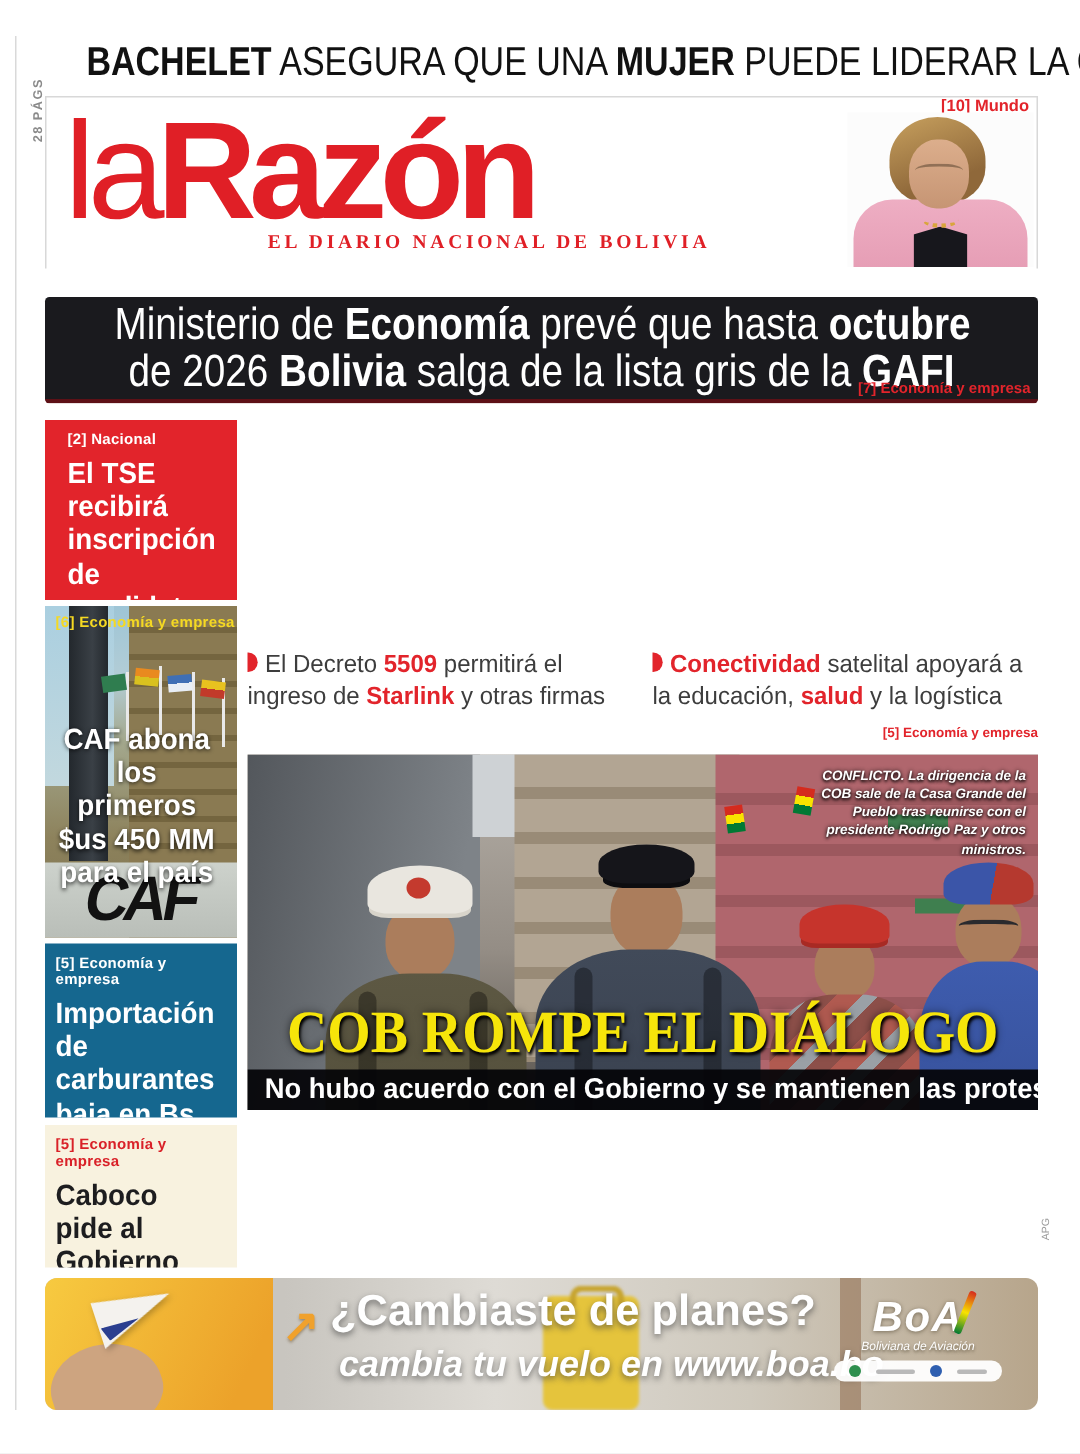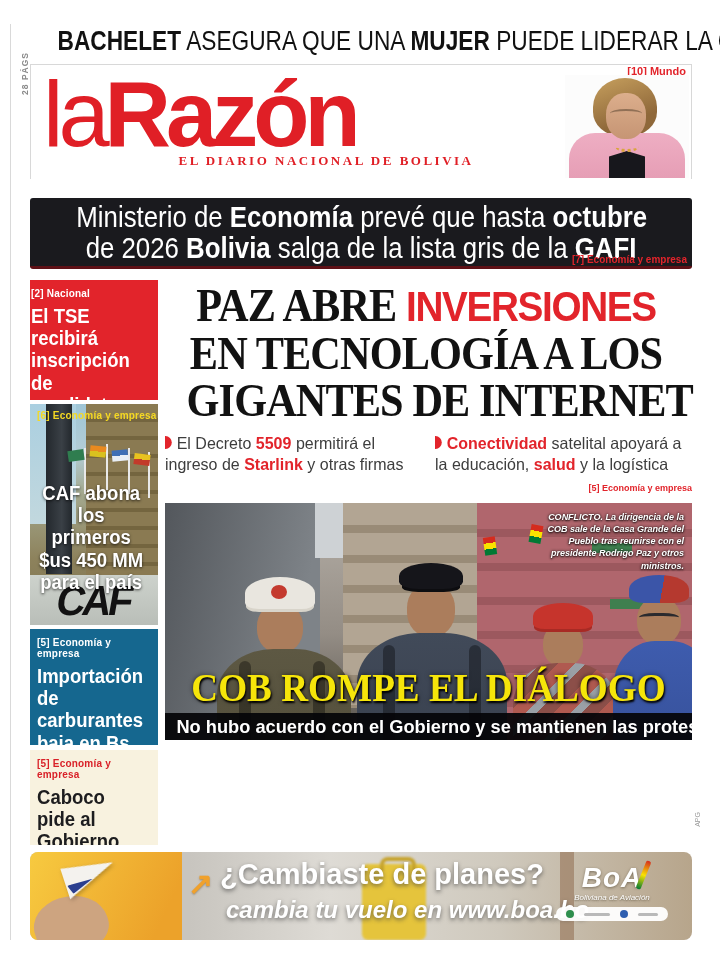--- a/index.html
+++ b/index.html
@@ -52,21 +52,21 @@
   .bb-line{font-size:30px;line-height:31px;transform:scaleX(0.86);transform-origin:center;white-space:nowrap;}
   .bb-line:first-child{margin-top:3px;}
   .bb-line b{font-weight:bold;}
   .bb-ref{position:absolute;right:5px;bottom:1px;font-size:10px;font-weight:bold;color:#e2242b;}
 
   
   .side-item{left:30px;width:128px;box-sizing:border-box;overflow:hidden;}
   .kicker{font-size:10px;font-weight:bold;letter-spacing:0.2px;}
   .side-headline{font-size:19.5px;font-weight:bold;line-height:1.14;margin-top:6px;
                  transform:scaleX(0.95);transform-origin:left top;}
-  .item-tse{top:280px;height:120px;background:#e2242b;padding:8px 1px;color:#fff;}
+  .item-tse{top:280px;height:120px;background:#e2242b;padding:8px 15px;color:#fff;}
   .item-caf{top:404px;height:221px;background:linear-gradient(180deg,#9ec5d6 0%,#b3cdd6 22%,#a4a98f 40%,#8d825c 70%,#7c7250 100%);}
   .caf-sky{position:absolute;left:0;top:0;width:46px;height:120px;background:linear-gradient(180deg,#aacfe0,#c2d8de);}
   .caf-tower{position:absolute;left:16px;top:0;width:26px;height:170px;background:linear-gradient(90deg,#23282d,#3a4046 60%,#23282d);}
   .caf-build{position:absolute;right:0;top:0;width:72px;height:221px;
              background:repeating-linear-gradient(180deg,#8a7a52 0 14px,#74653f 14px 18px);}
   .caf-flag{position:absolute;width:16px;height:11px;}
   .caf-pole{position:absolute;width:2px;height:46px;background:#e9e9e9;}
   .caf-kicker{position:absolute;left:7px;top:6px;color:#f5d922;z-index:3;}
   .caf-headline{position:absolute;left:7px;top:72px;width:114px;color:#fff;z-index:3;text-align:center;
                 text-shadow:0 1px 3px rgba(0,0,0,.75);}
@@ -217,25 +217,20 @@
   <div class="abs side-item item-imp">
     <div class="kicker">[5] Economía y empresa</div>
     <div class="side-headline">Importación de carburantes baja en Bs 50 MM por día</div>
   </div>
 
   <div class="abs side-item item-caboco">
     <div class="kicker">[5] Economía y empresa</div>
     <div class="side-headline">Caboco pide al Gobierno un reajuste de precios</div>
   </div>
 
-  <div class="abs lead-headline">
-    <div class="lh-line"><span>PAZ ABRE </span><span class="lh-red">INVERSIONES</span></div>
-    <div class="lh-line">EN TECNOLOGÍA A LOS</div>
-    <div class="lh-line">GIGANTES DE INTERNET</div>
-  </div>
 
   <div class="abs decks">
     <div class="deck">
       <span class="bullet"></span><span>El Decreto </span><span class="rb">5509</span><span> permitirá el ingreso de </span><span class="rb">Starlink</span><span> y otras firmas</span>
     </div>
     <div class="deck">
       <span class="bullet"></span><span class="rb">Conectividad</span><span> satelital apoyará a la educación, </span><span class="rb">salud</span><span> y la logística</span>
     </div>
   </div>
   <div class="abs deck-ref">[5] Economía y empresa</div>

